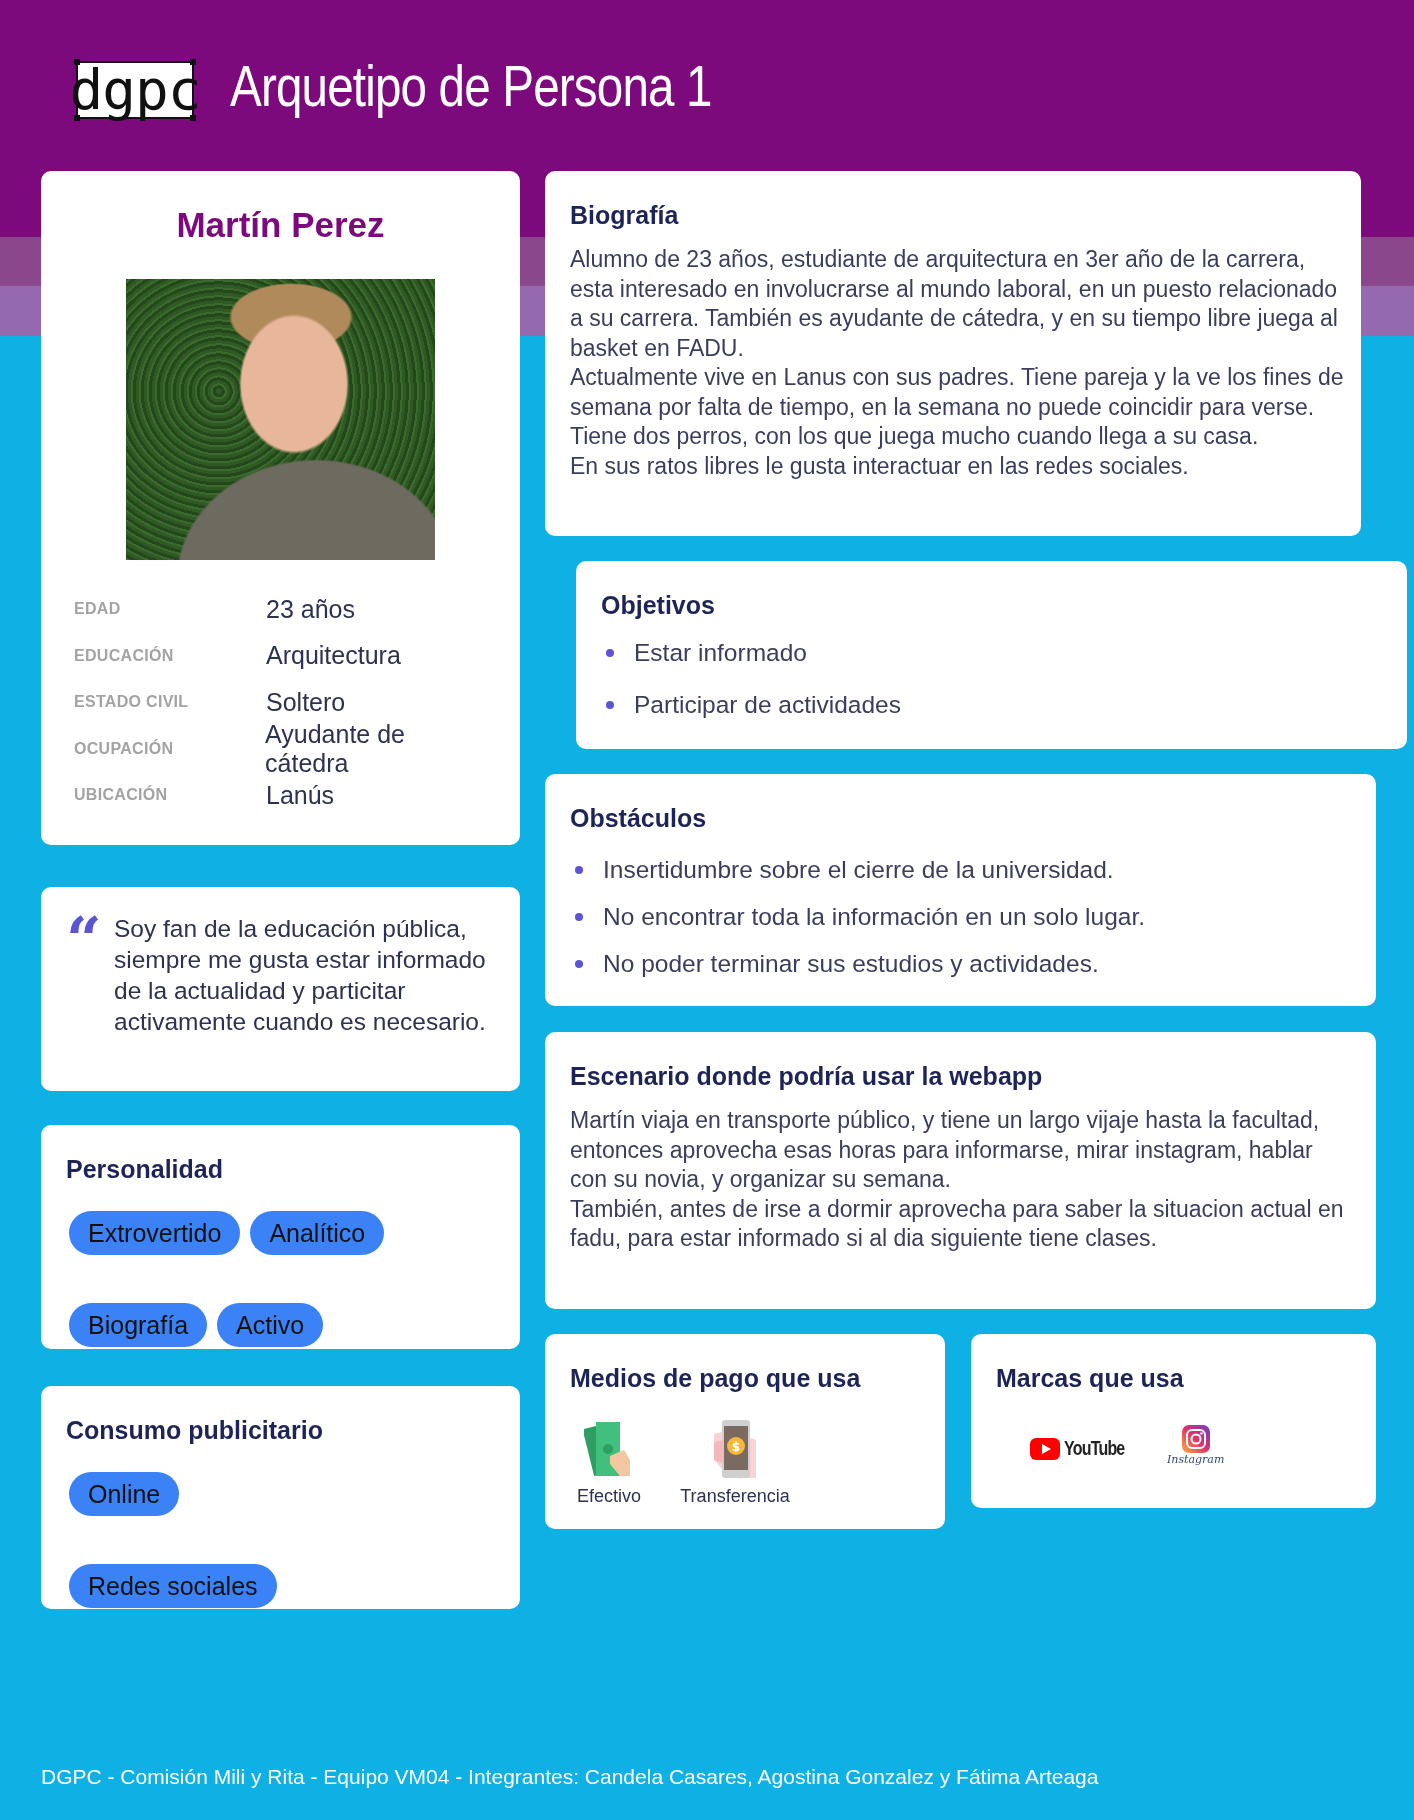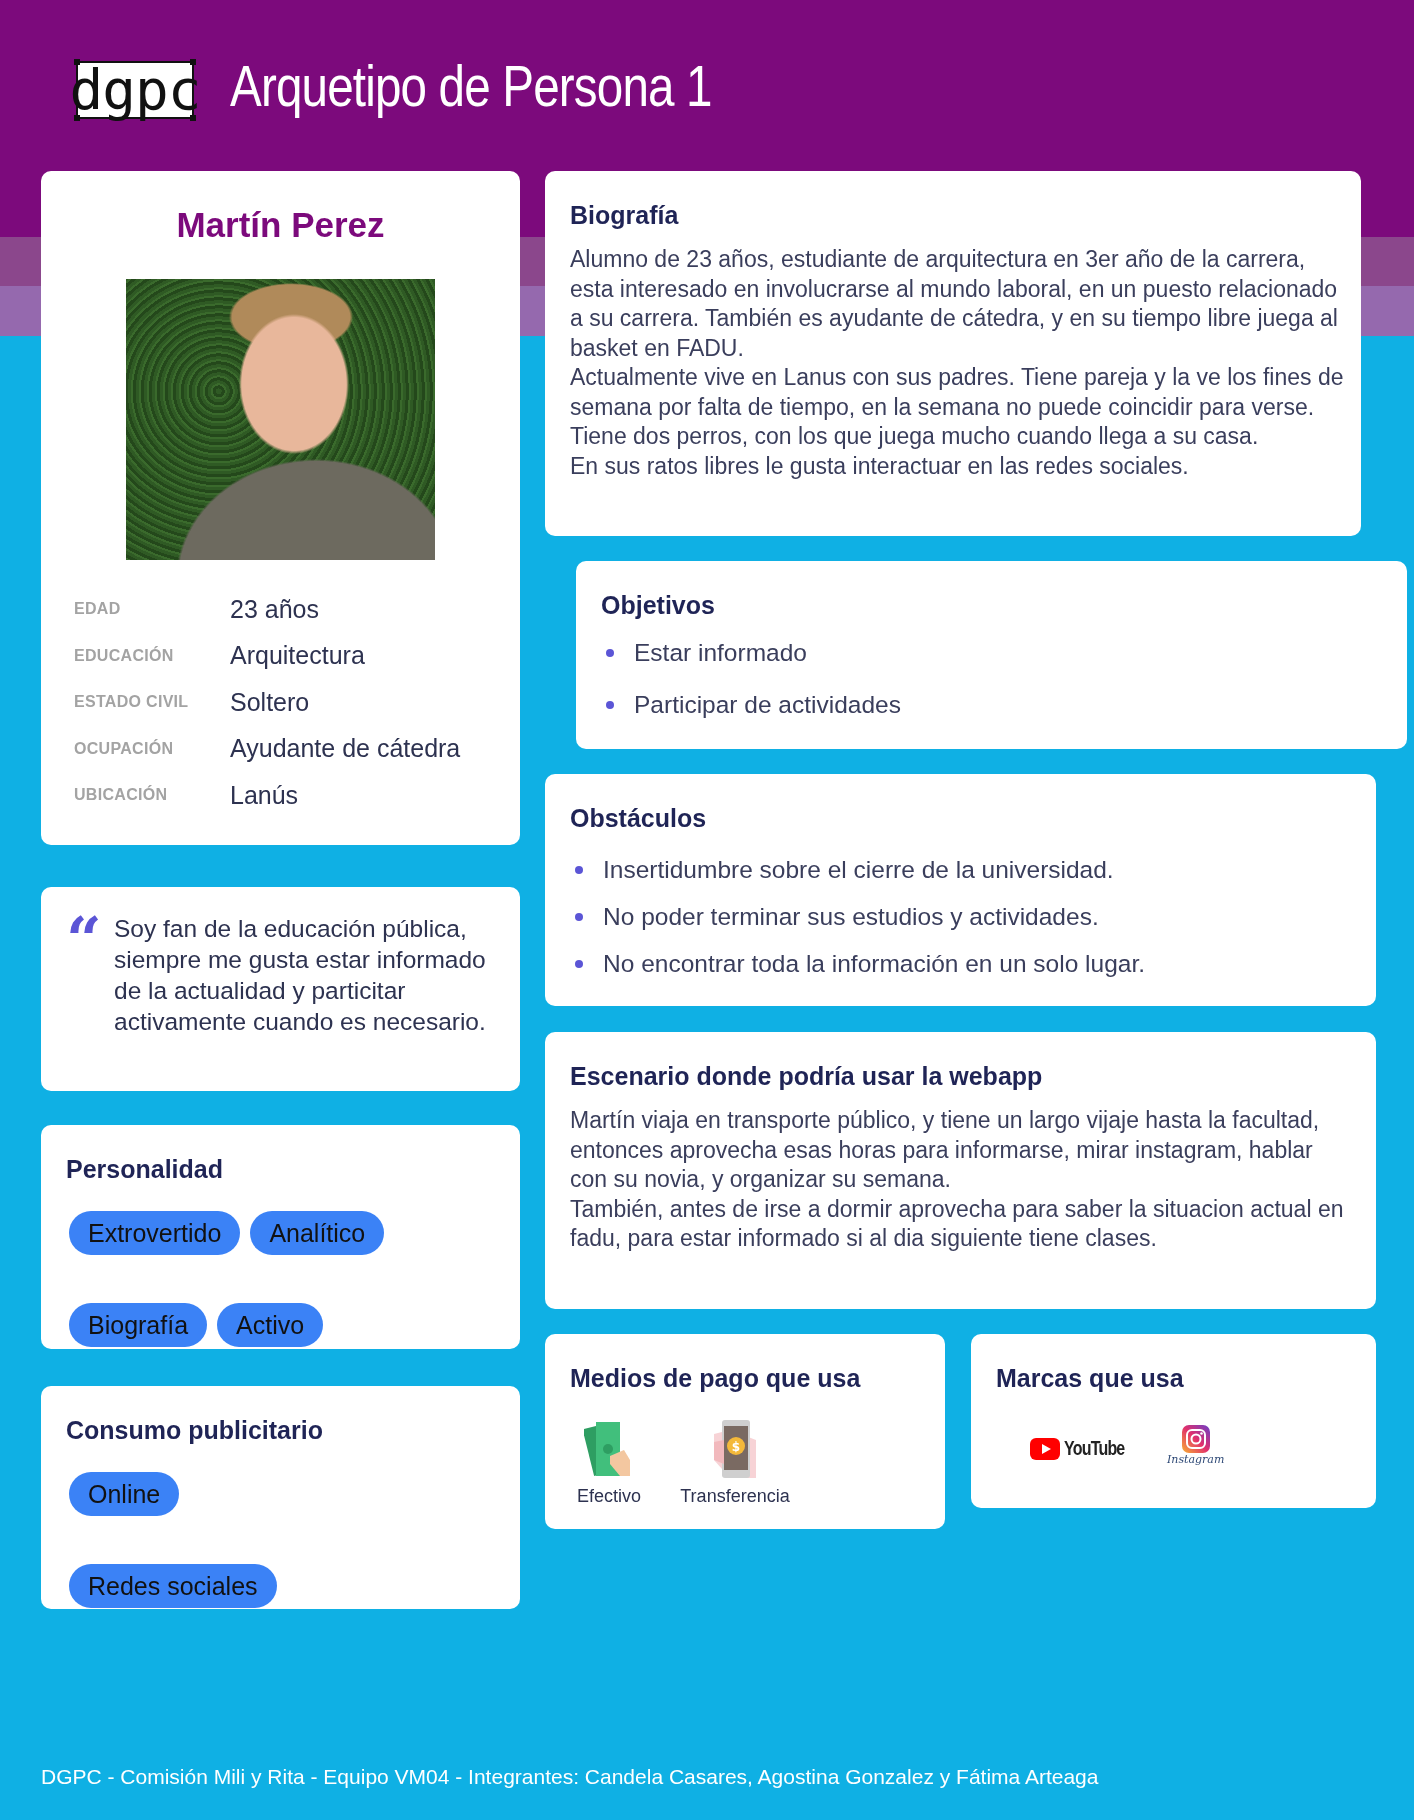--- a/index.html
+++ b/index.html
@@ -42,21 +42,21 @@
     position: absolute; left: 85px; top: 108px; width: 309px; height: 281px;
     background:
       radial-gradient(ellipse 55px 70px at 168px 105px, #e8b79b 0 95%, transparent 100%),
       radial-gradient(ellipse 62px 34px at 165px 38px, #b08a5a 0 95%, transparent 100%),
       radial-gradient(ellipse 140px 120px at 190px 300px, #6d6a5f 0 98%, transparent 100%),
       repeating-radial-gradient(circle at 30% 40%, #2f5a24 0 3px, #24481b 3px 6px, #3a6a2c 6px 8px);
   }
   .facts { position: absolute; left: 33px; top: 415px; width: 420px; }
   .fact { display: flex; align-items: center; height: 46.5px; }
   .fact .k { width: 156px; font-size: 16px; font-weight: bold; color: #a3a3a3; letter-spacing: 0.3px; }
-  .fact .v { font-size: 25px; color: #2d3250; }
+  .fact .v { font-size: 25px; color: #2d3250; margin-left: 36px; }
 
   
   #quote { left: 41px; top: 887px; width: 479px; height: 204px; }
   .quote-mark { position: absolute; left: 25px; top: 22px; font-size: 62px; font-weight: bold; color: #5b55d6; line-height: 1; font-family: "DejaVu Serif", serif; }
   .quote-text { position: absolute; left: 73px; top: 26px; width: 390px; font-size: 24.5px; line-height: 31px; color: #2d3250; }
 
   
   #personality { left: 41px; top: 1125px; width: 479px; height: 224px; }
   #consumo { left: 41px; top: 1386px; width: 479px; height: 223px; }
   .card-pad h2 { position: absolute; left: 25px; top: 30px; }
@@ -173,25 +173,25 @@
 
 <div class="card card-pad" id="obstacles">
   <h2>Obstáculos</h2>
   <ul class="list">
     <li>
         <span class="dot"></span>
         <span>Insertidumbre sobre el cierre de la universidad.</span>
       </li>
     <li>
         <span class="dot"></span>
+        <span>No encontrar toda la información en un solo lugar.</span>
+      </li>
+    <li>
+        <span class="dot"></span>
         <span>No poder terminar sus estudios y actividades.</span>
-      </li>
-    <li>
-        <span class="dot"></span>
-        <span>No encontrar toda la información en un solo lugar.</span>
       </li>
   </ul>
 </div>
 
 <div class="card card-pad" id="scenario">
   <h2>Escenario donde podría usar la webapp</h2>
   <div class="para">Martín viaja en transporte público, y tiene un largo vijaje hasta la facultad, entonces aprovecha esas horas para informarse, mirar instagram, hablar con su novia, y organizar su semana.
 También, antes de irse a dormir aprovecha para saber la situacion actual en fadu, para estar informado si al dia siguiente tiene clases.</div>
 </div>
 

